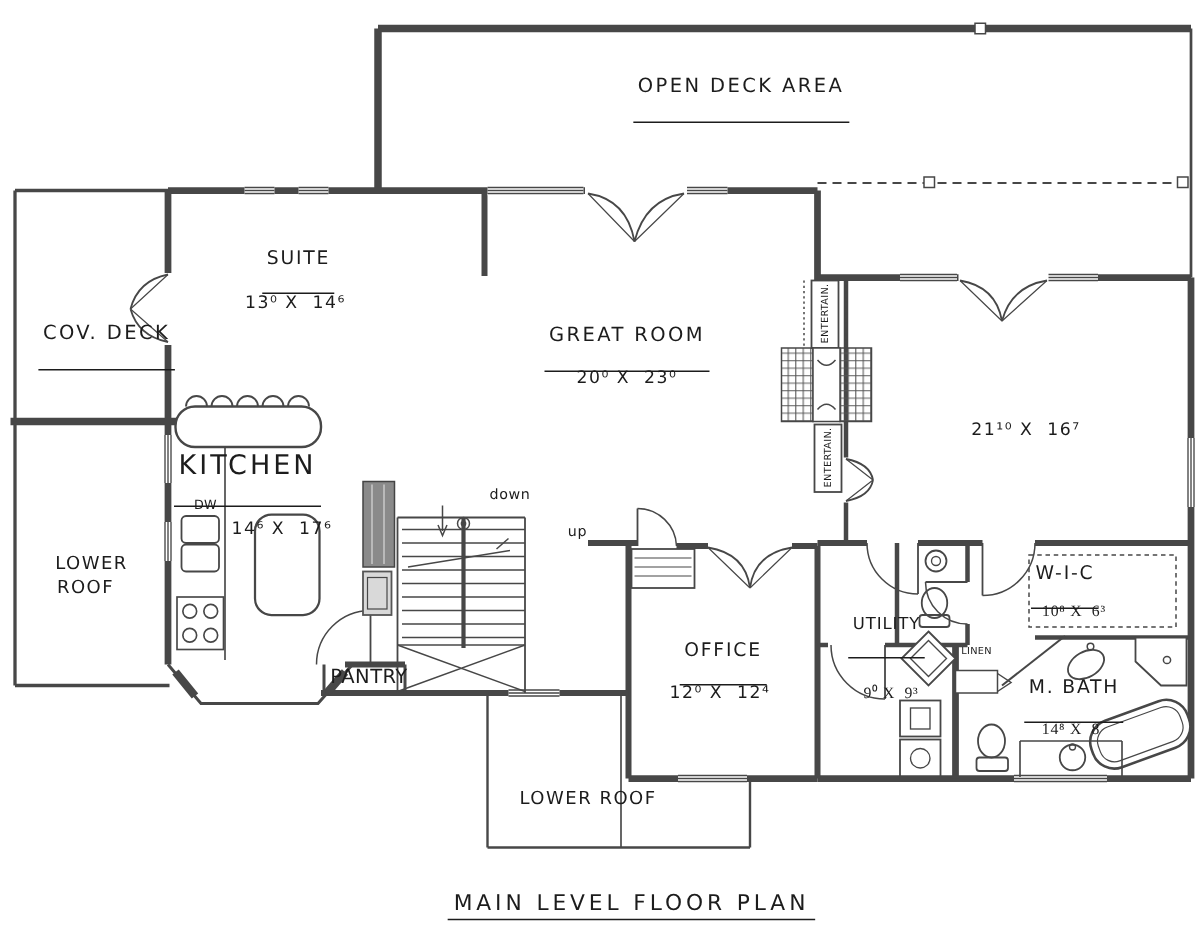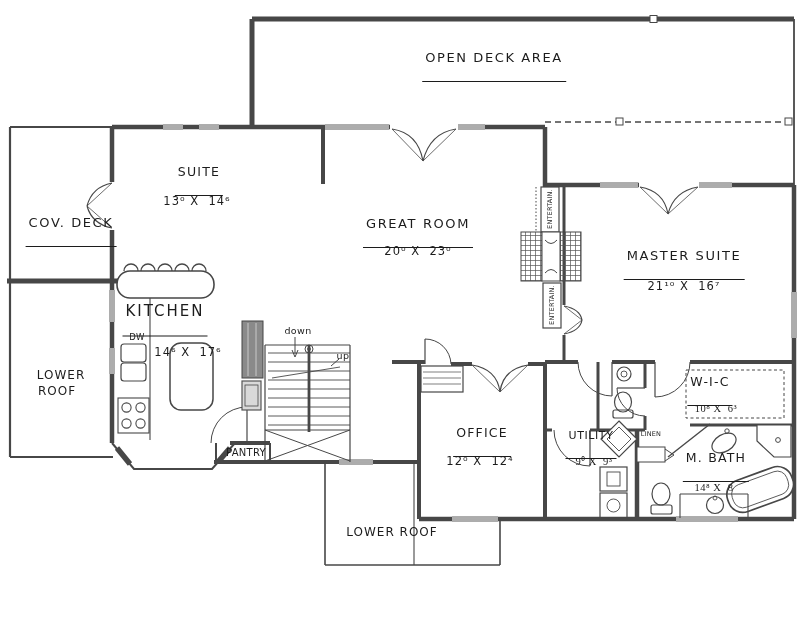--- a/index.html
+++ b/index.html
@@ -1,30 +1,30 @@
 <!DOCTYPE html>
 <html><head>
 <meta charset="utf-8">
 <style>
   html,body{margin:0;padding:0;background:#ffffff;}
   .plan{position:relative;width:800px;height:627px;background:#ffffff;overflow:hidden;
         font-family:"DejaVu Sans",sans-serif;color:#1c1c1c;}
   .plan svg{position:absolute;left:0;top:0;}
   .lbl{position:absolute;transform:translate(-50%,-50%);white-space:pre;color:#1c1c1c;z-index:5;}
   .u{border-bottom:1.6px solid #1c1c1c;padding:0 3px 16px;}
-  .fz15{font-size:15px;letter-spacing:2px;}
+  .fz15{font-size:18px;letter-spacing:2px;}
   .fz13{font-size:13px;letter-spacing:1.6px;}
   .fz12{font-size:12.5px;letter-spacing:1.2px;}
   .fz11{font-size:11px;letter-spacing:0.6px;}
   .dims{font-size:11.5px;letter-spacing:1px;text-align:center;}
   .dims10{font-size:10.5px;letter-spacing:0.5px;font-family:Liberation Serif, serif;}
   .plain12{font-size:12px;letter-spacing:1px;}
-  .small9{font-size:9.5px;letter-spacing:0.4px;}
+  .small9{font-size:9.5px;letter-spacing:0.4px;margin-left:42px;}
   .small8{font-size:8.5px;letter-spacing:0.2px;}
-  .tiny7{font-size:10px;letter-spacing:0.3px;}
+  .tiny7{font-size:13px;letter-spacing:0.3px;}
   .tiny6{font-size:6.5px;letter-spacing:0.2px;}
   .vert{transform:translate(-50%,-50%) rotate(-90deg);}
   .title{font-size:14.5px;letter-spacing:2.6px;border-bottom:1.6px solid #1c1c1c;padding:0 4px 2px;}
 </style>
 </head>
 <body>
 
 <div class="plan">
 
 <svg width="800" height="627" viewBox="0 0 800 627">
@@ -287,44 +287,44 @@
 
 <div class="lbl fz13 u" style="left:494px;top:66px">OPEN DECK AREA</div>
 <div class="lbl fz13 u" style="left:71px;top:231px">COV. DECK</div>
 
 <div class="lbl fz12 u" style="left:199px;top:180px">SUITE</div>
 <div class="lbl dims" style="left:197px;top:201px">13⁰ X  14⁶</div>
 
 <div class="lbl fz13 u" style="left:418px;top:232px">GREAT ROOM</div>
 <div class="lbl dims" style="left:418px;top:251px">20⁰ X  23⁰</div>
 
-<div class="lbl fz13 u" style="left:684px;top:264px">MASTER SUITE</div>
 <div class="lbl dims" style="left:684px;top:286px">21¹⁰ X  16⁷</div>
 
 <div class="lbl fz15 u" style="left:165px;top:319px">KITCHEN</div>
 <div class="lbl dims" style="left:188px;top:352px">14⁶ X  17⁶</div>
 <div class="lbl small8" style="left:137px;top:337px">DW</div>
 
 <div class="lbl fz12 u" style="left:482px;top:441px">OFFICE</div>
 <div class="lbl dims" style="left:480px;top:461px">12⁰ X  12⁴</div>
 
-<div class="lbl fz11 u" style="left:591px;top:444px">UTILITY</div>
+<div class="lbl fz11 u" style="left:591px;top:424px">UTILITY</div>
 <div class="lbl dims10" style="left:594px;top:461px">9⁰ X  9³</div>
 
 <div class="lbl fz12 u" style="left:710px;top:390px">W-I-C</div>
 <div class="lbl dims10" style="left:716px;top:408px">10⁸ X  6³</div>
 
 <div class="lbl fz12 u" style="left:716px;top:466px">M. BATH</div>
 <div class="lbl dims10" style="left:714px;top:487px">14⁸ X  8</div>
 
 <div class="lbl plain12" style="left:61px;top:375px">LOWER</div>
 <div class="lbl plain12" style="left:57px;top:391px">ROOF</div>
 <div class="lbl plain12" style="left:392px;top:532px">LOWER ROOF</div>
 
 <div class="lbl small9" style="left:298px;top:330px">down</div>
 <div class="lbl small9" style="left:343px;top:355px">up</div>
 <div class="lbl tiny7" style="left:246px;top:452px">PANTRY</div>
 <div class="lbl tiny6" style="left:651px;top:434px">LINEN</div>
 <div class="lbl tiny6 vert" style="left:550px;top:209px">ENTERTAIN.</div>
 <div class="lbl tiny6 vert" style="left:552px;top:305px">ENTERTAIN.</div>
 
+<div class="lbl title" style="left:421px;top:604px">MAIN LEVEL FLOOR PLAN</div>
 
 </div>
 
 </body></html>

